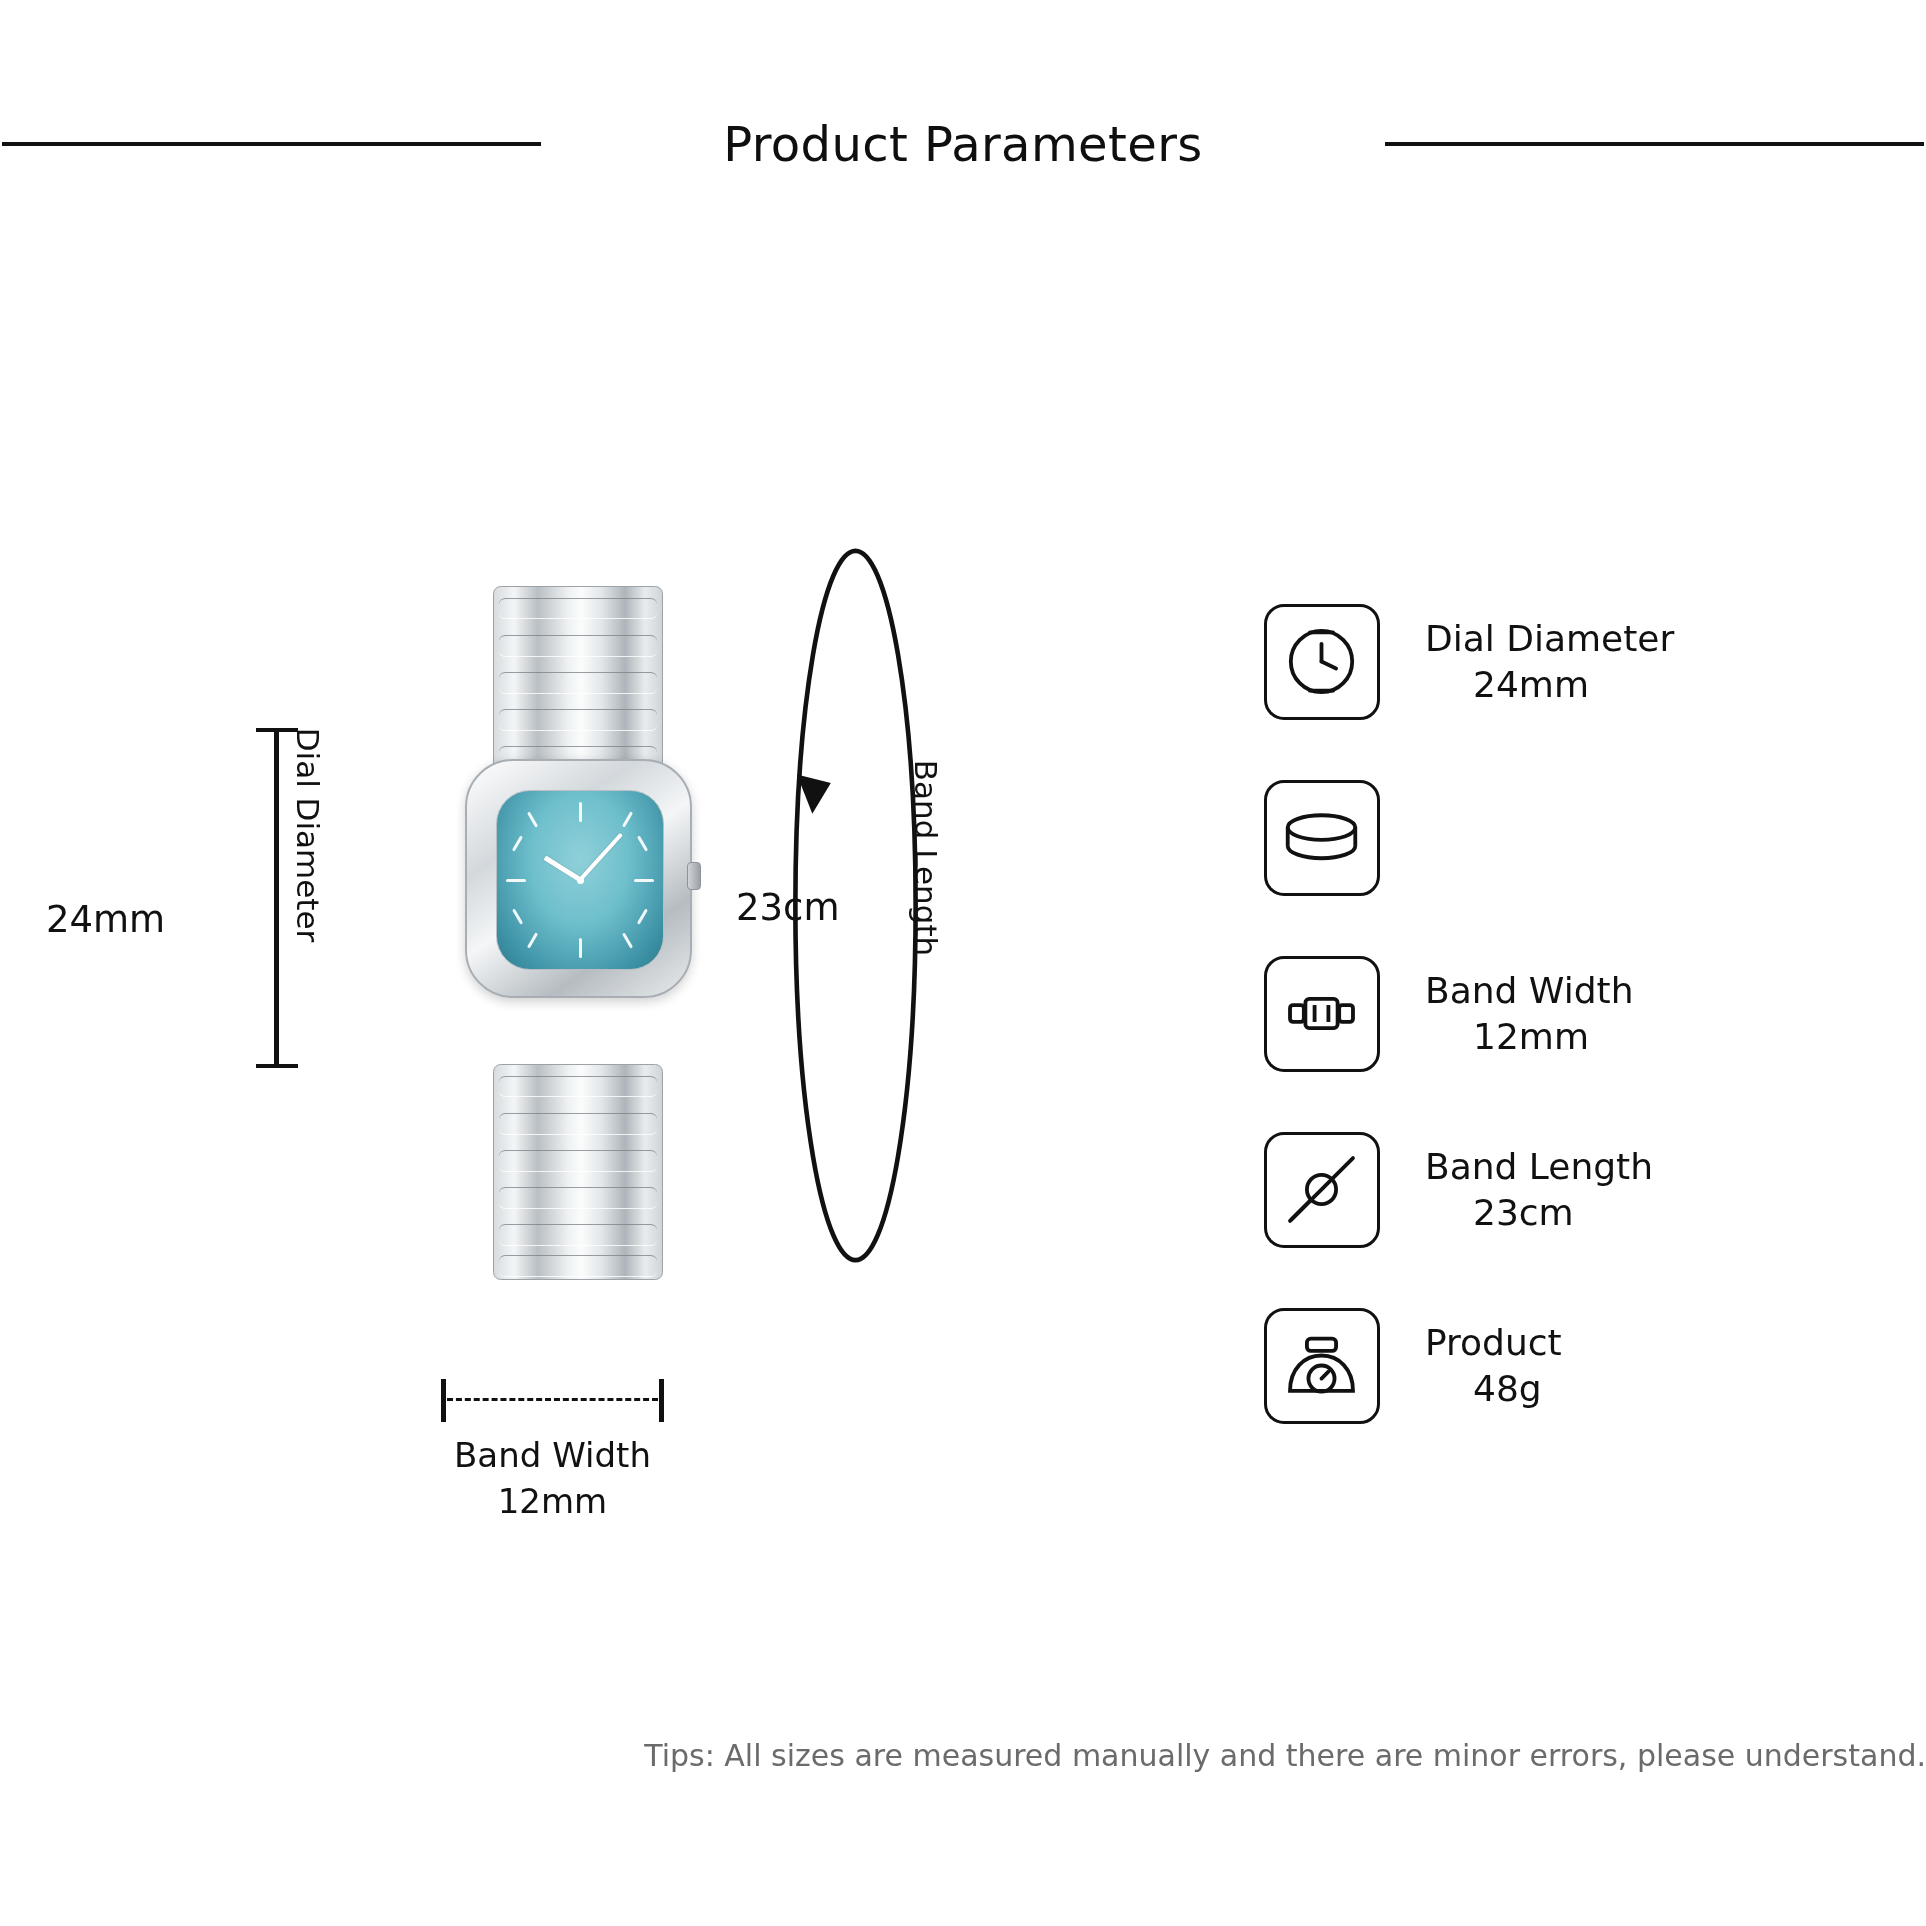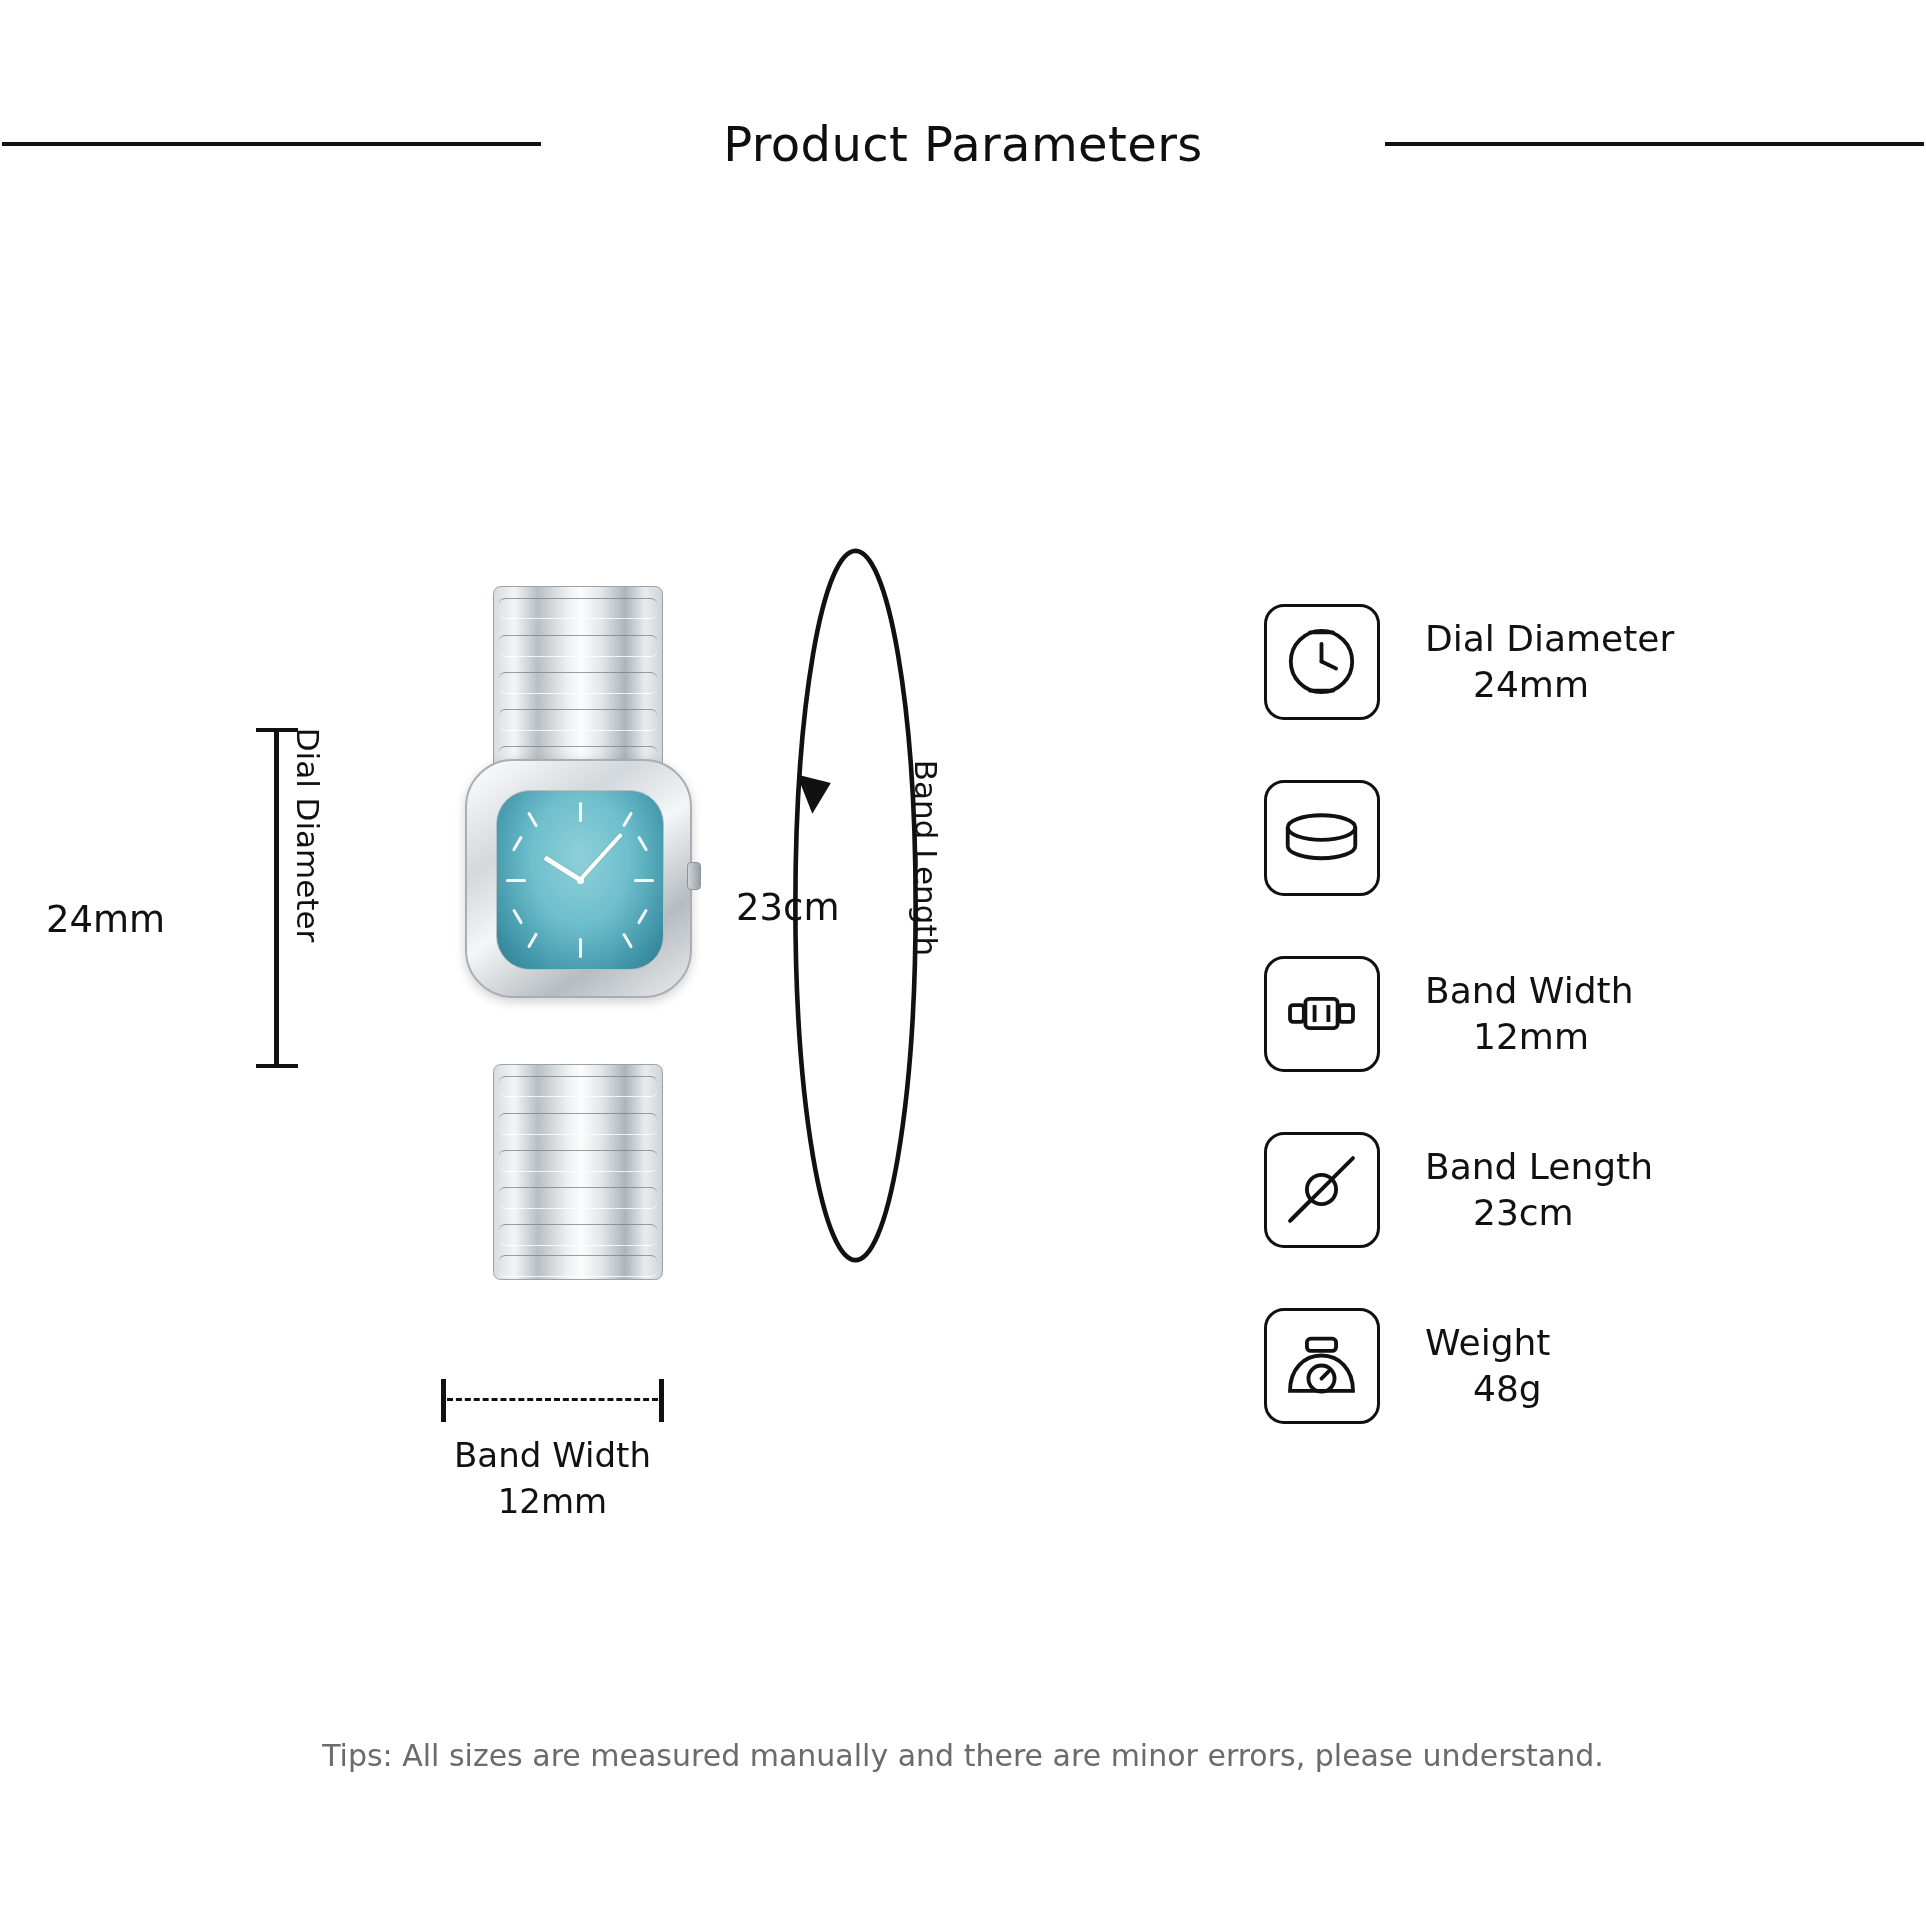--- a/index.html
+++ b/index.html
@@ -242,21 +242,21 @@
     color: #111;
     margin-left: 48px;
     white-space: nowrap;
   }
 
   
   .tips {
     position: absolute;
     left: 0; right: 0;
     top: 1738px;
-    text-align: center;
+    text-align: right;
     font-size: 30px;
     color: #6b6b6b;
   }
 </style>
 </head>
 <body>
 
 <div class="page">
 
   <div class="header">
@@ -399,21 +399,21 @@
     <div class="spec-row">
       <div class="spec-icon">
         <svg width="109" height="109" viewBox="0 0 142 142" fill="none">
           <path d="M30 104 C30 76 48 58 71 58 C94 58 112 76 112 104 Z" stroke="#111" stroke-width="5" fill="none"></path>
           <rect x="52" y="36" width="38" height="16" rx="5" stroke="#111" stroke-width="5"></rect>
           <circle cx="71" cy="88" r="17" stroke="#111" stroke-width="5"></circle>
           <path d="M71 88 L80 79" stroke="#111" stroke-width="5" stroke-linecap="round"></path>
         </svg>
       </div>
       <div class="spec-text">
-        <span class="spec-label">Weight</span>
+        <span class="spec-label">Product</span>
         <span class="spec-value">48g</span>
       </div>
     </div>
 
   </div>
 
   <div class="tips">Tips: All sizes are measured manually and there are minor errors, please understand.</div>
 
 </div>
 

